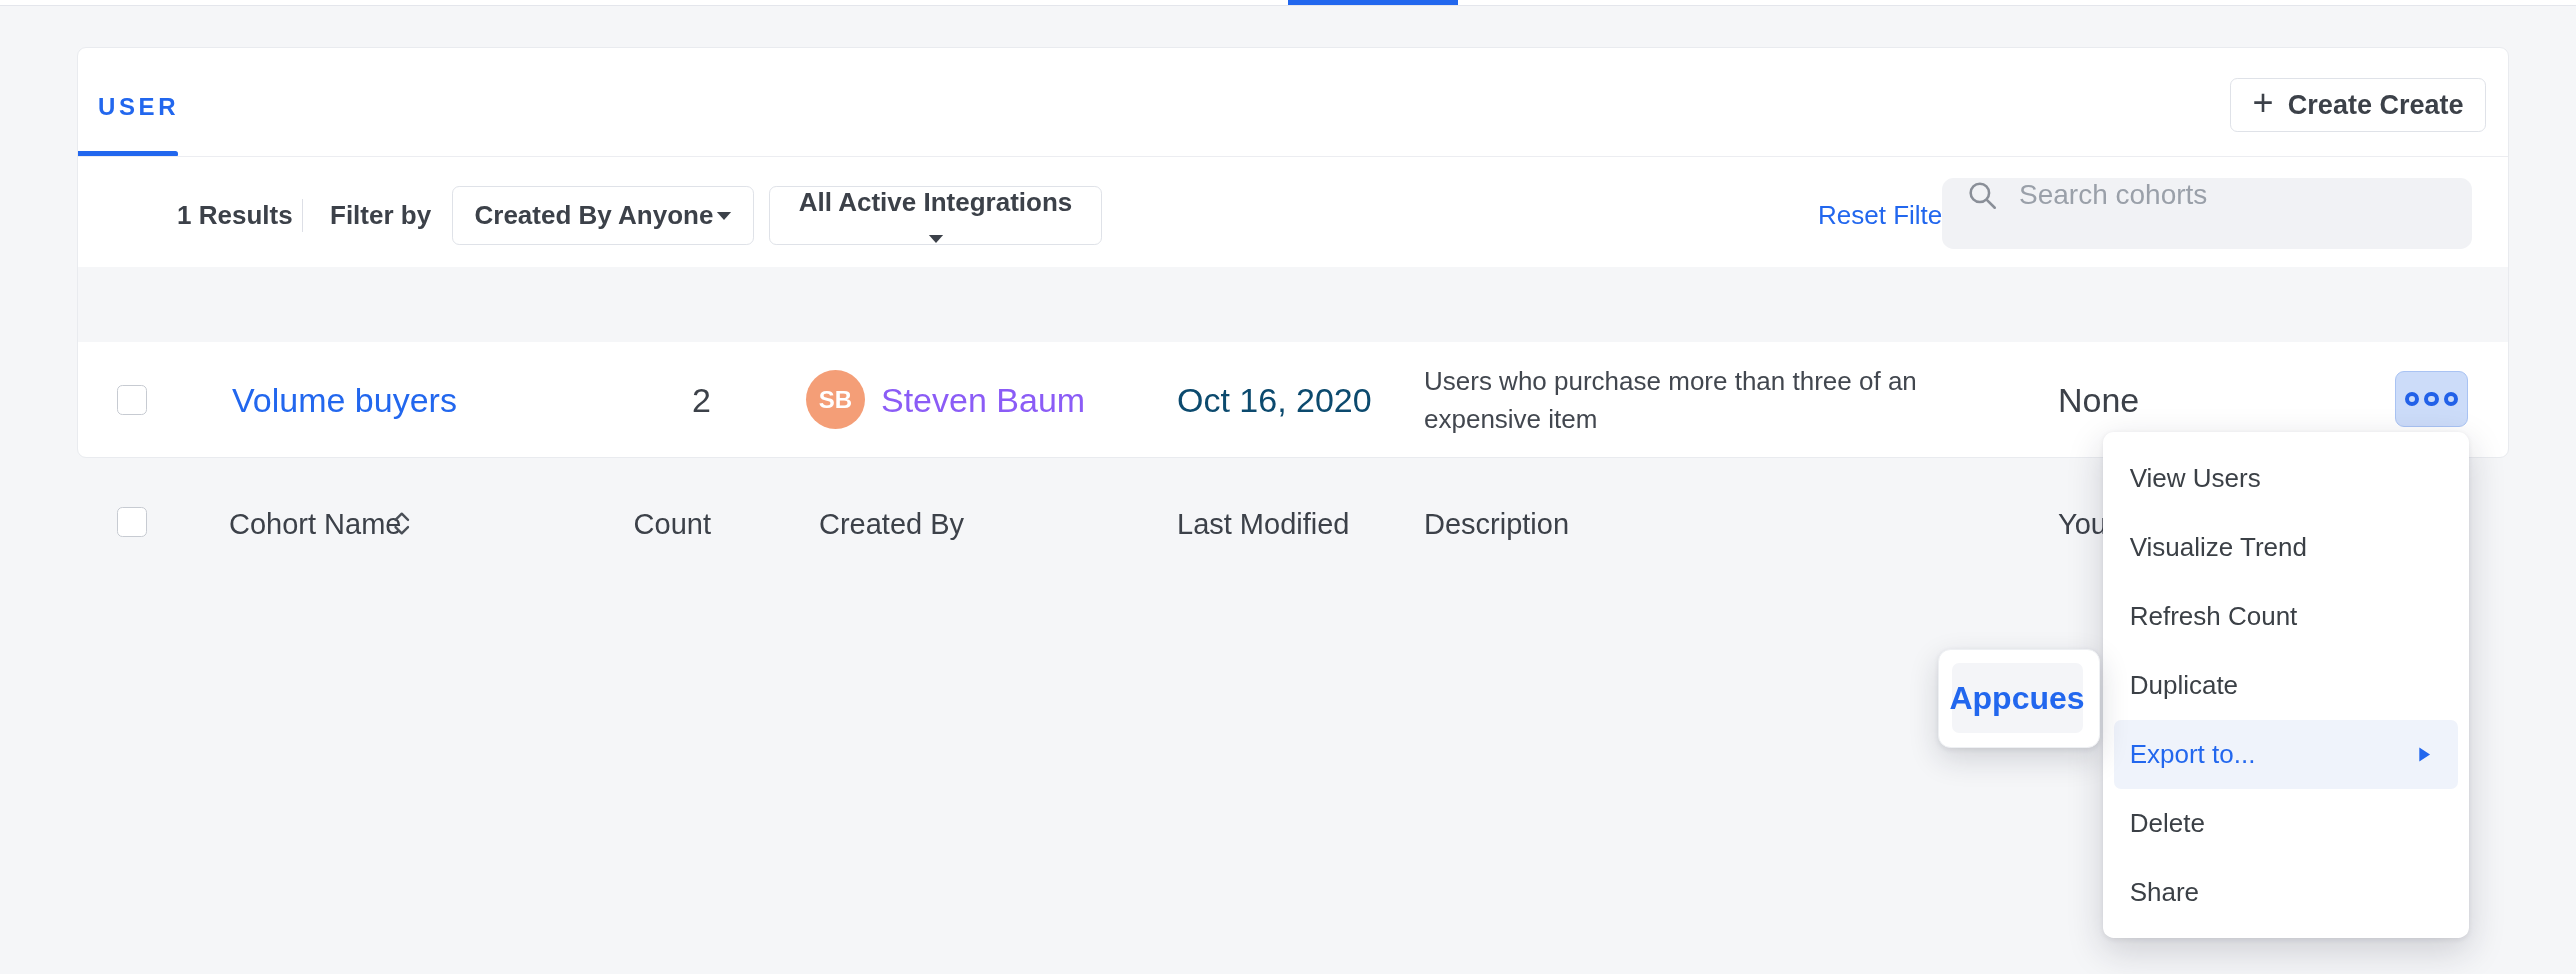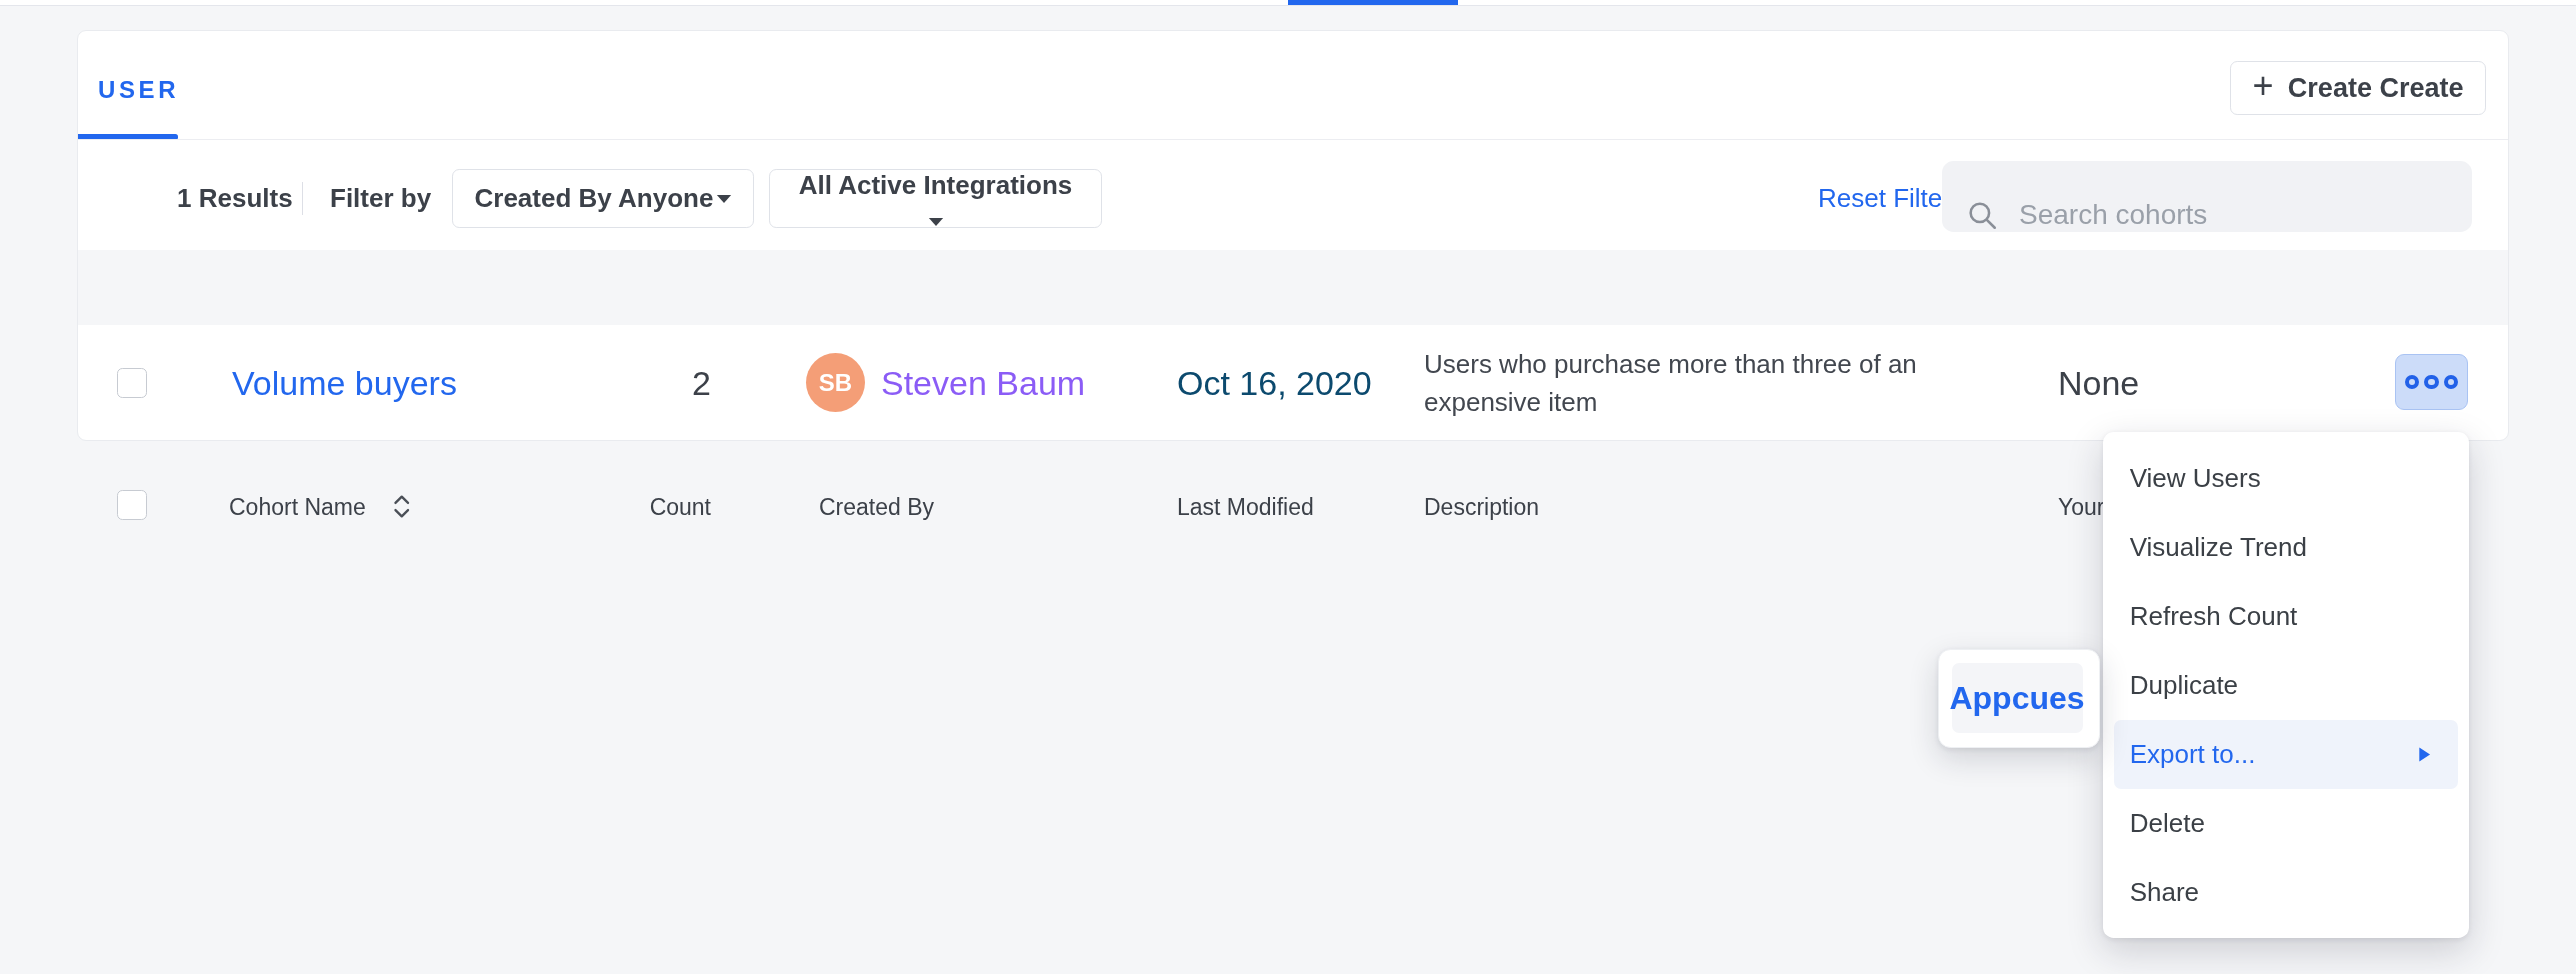--- a/index.html
+++ b/index.html
@@ -5,21 +5,21 @@
   html,body{margin:0;padding:0;background:#f5f6f8;}
   .page{position:relative;width:2576px;height:975px;overflow:hidden;
         font-family:"Liberation Sans",sans-serif;color:#3c4149;background:#f5f6f8;}
 
   
   .topbar{position:absolute;left:0;top:0;width:2576px;height:4.5px;background:#ffffff;
           border-bottom:1.8px solid #e4e6ec;}
   .topbar-indicator{position:absolute;left:1288px;top:0;width:170px;height:4.5px;background:#2267ee;}
 
   
-  .card{position:absolute;left:77px;top:30px;width:2432px;height:411px;background:#ffffff;
+  .card{position:absolute;left:77px;top:47px;width:2432px;height:411px;background:#ffffff;
         border:0.9px solid #e9ebef;border-radius:9px;box-sizing:border-box;}
 
   .tab-user{position:absolute;left:20px;top:45px;font-size:24px;font-weight:700;
             letter-spacing:3.6px;color:#2267ee;}
   .tab-underline{position:absolute;left:0;top:103px;width:100px;height:6.3px;background:#2267ee;
                  border-radius:0 2.7px 2.7px 0;}
   .tabs-border{position:absolute;left:0;top:108px;width:100%;height:0.9px;background:#ecedf1;}
 
   .btn-create{position:absolute;left:2152px;top:30px;width:256px;height:54px;box-sizing:border-box;
               background:#fff;border:0.9px solid #dfe2e8;border-radius:7.2px;display:flex;
@@ -33,29 +33,29 @@
   .filterby{position:absolute;left:252px;top:154px;font-size:26px;font-weight:700;line-height:27px;}
   .dropdown{position:absolute;top:138px;height:59px;box-sizing:border-box;background:#fff;
             border:0.9px solid #dfe2e8;border-radius:7.2px;display:flex;align-items:center;
             justify-content:space-between;padding:0 21.5px;font-size:26px;font-weight:700;
             color:#3c4149;cursor:pointer;}
   .dd-created{left:374px;width:302px;}
   .dd-integrations{left:691px;width:333px;flex-direction:column;}
   .reset-filter{position:absolute;left:1740px;top:154px;font-size:26px;font-weight:500;
                 line-height:27px;color:#2267ee;cursor:pointer;}
   .search{position:absolute;left:1864px;top:130px;width:530px;height:71px;box-sizing:border-box;
-          background:#f1f2f5;border-radius:11.6px;display:flex;align-items:flex-end;
+          background:#f1f2f5;border-radius:11.6px;display:flex;align-items:flex-start;
           padding:0 9px 0 23px;gap:18px;}
   .search input{flex:1;border:none;outline:none;background:transparent;font-size:28px;
                 color:#3c4149;font-family:"Liberation Sans",sans-serif;}
   .search input::placeholder{color:#9aa0a9;}
 
   
   .thead{position:absolute;left:0;top:219px;width:100%;height:75px;background:#f5f6f8;}
-  .th{position:absolute;top:244px;font-size:23px;font-weight:500;line-height:27px;color:#3c4149;}
+  .th{position:absolute;top:244px;font-size:29px;font-weight:500;line-height:27px;color:#3c4149;}
   .checkbox{position:absolute;width:30px;height:30px;box-sizing:border-box;background:#fff;
             border:1.8px solid #c7cbd2;border-radius:5.4px;cursor:pointer;}
   .cb-head{left:39px;top:240px;}
   .sort-icon{position:absolute;left:313px;top:242px;}
 
   .cell{position:absolute;top:339px;font-size:34px;line-height:27px;color:#3c4149;}
   .cb-row{left:39px;top:337px;}
   .link{color:#2267ee;font-weight:500;cursor:pointer;}
   .num-col{text-align:right;width:131px;left:502px;}
   .avatar{position:absolute;left:728px;top:322px;width:59px;height:59px;border-radius:50%;

